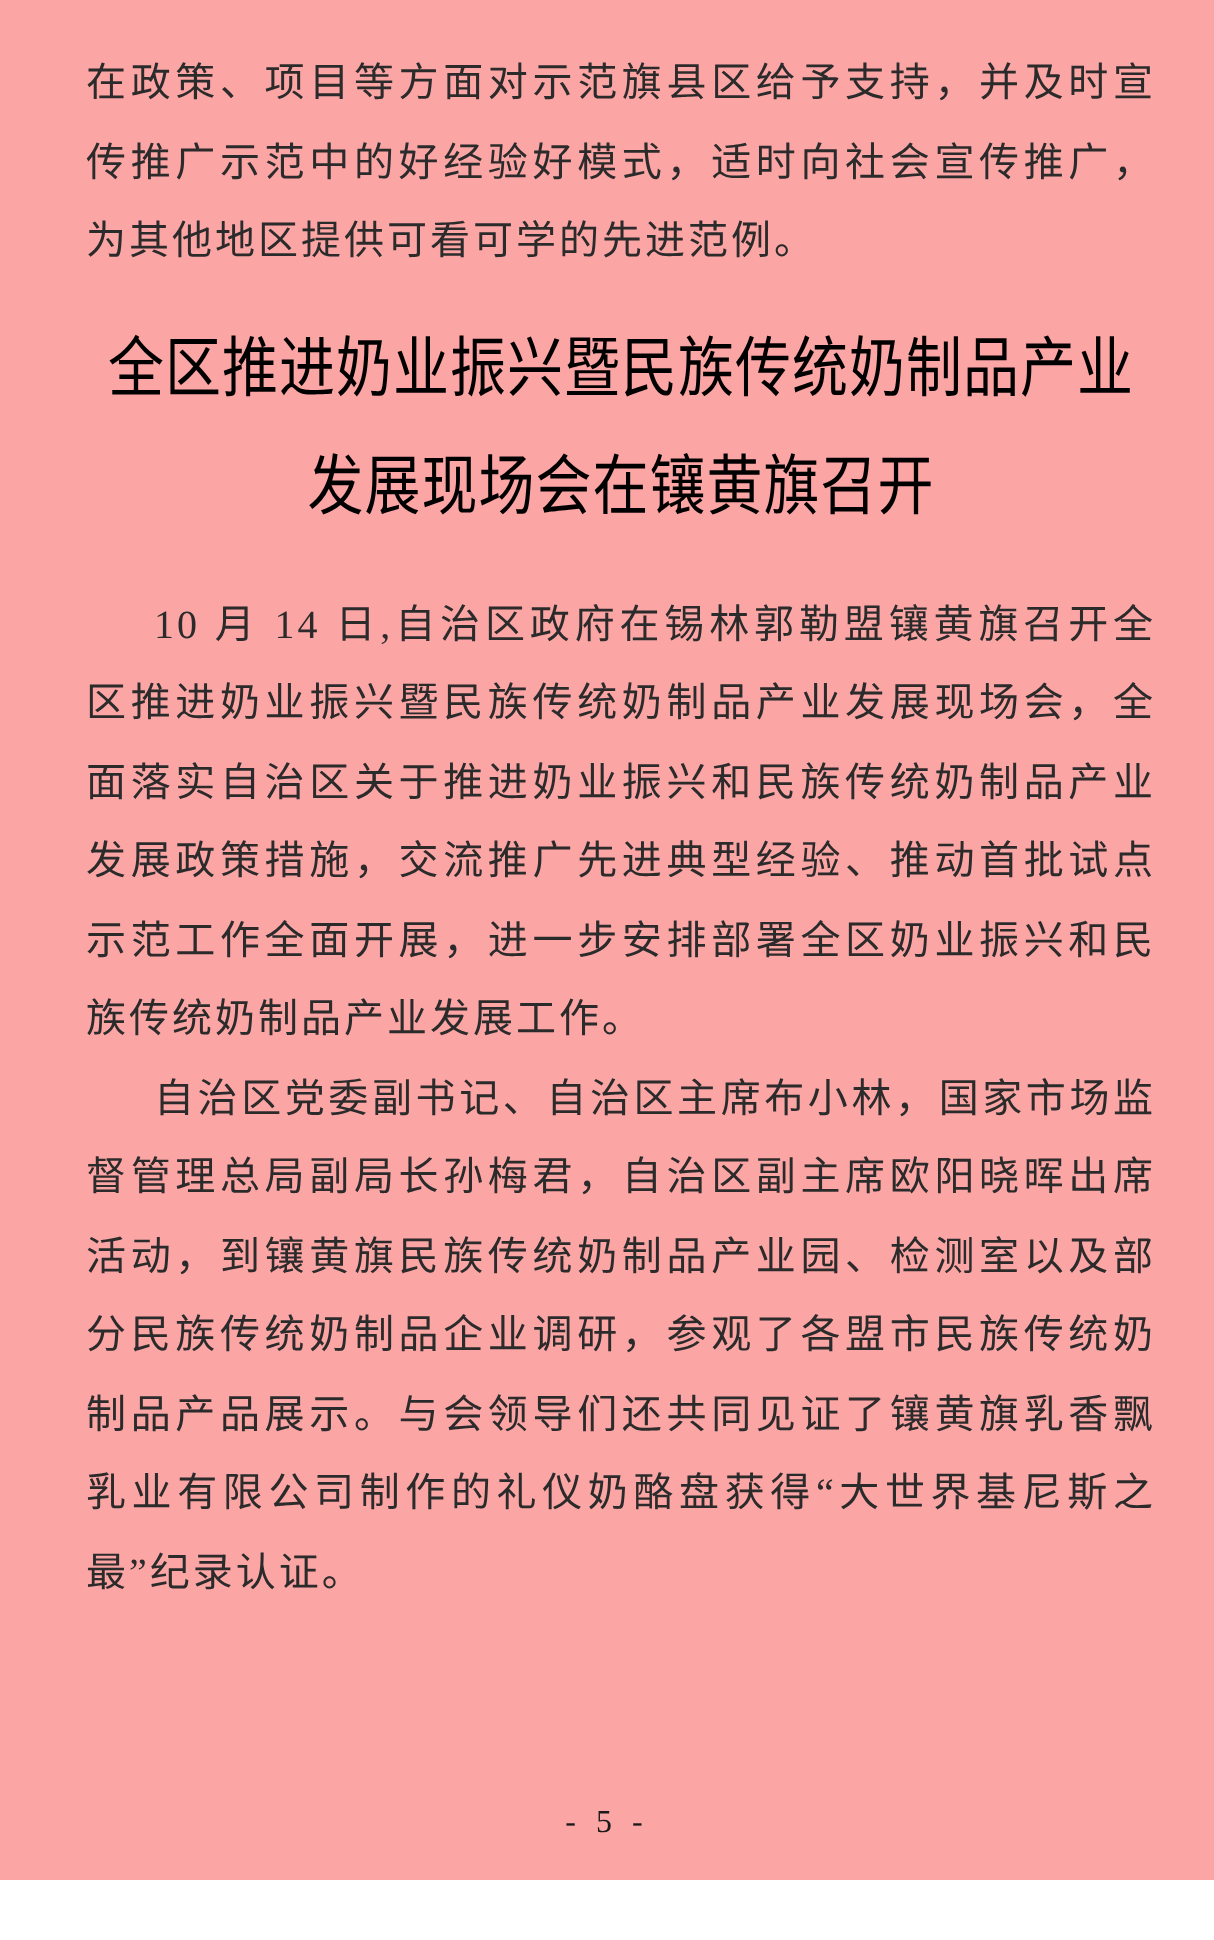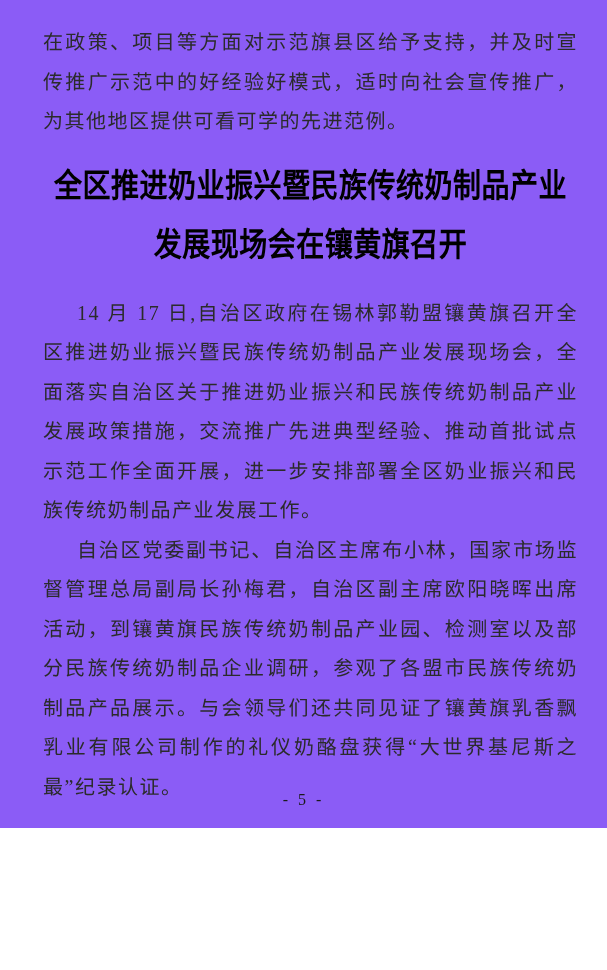--- a/index.html
+++ b/index.html
@@ -4,22 +4,22 @@
 <title>Document Page</title>
 <style>
   html, body {
     margin: 0;
     padding: 0;
     background: #ffffff;
   }
   .page {
     position: relative;
     width: 607px;
-    height: 828px;
-    background: #8b5cf6;
+    height: 940px;
+    background: #fca5a5;
     overflow: hidden;
     font-family: "Liberation Serif", "DejaVu Serif", serif;
   }
   .content {
     padding: 23px 29px 0 43px;
   }
   .para {
     margin: 0;
     font-size: 20px;
     line-height: 39.5px;
@@ -32,21 +32,21 @@
     text-indent: 1.7em;
   }
   .para.source {
     text-align: right;
   }
   .title {
     margin: 14px 0 20px 0;
     padding: 0;
     text-align: center;
     font-size: 28px;
-    font-weight: bold;
+    font-weight: normal;
     color: #000000;
     letter-spacing: 0.5px;
     line-height: 59px;
   }
   .title-line {
     display: block;
     transform: scaleY(1.18);
     transform-origin: 50% 50%;
   }
   .footer {
@@ -68,20 +68,20 @@
   <div class="content">
 
     <p class="para">在政策、项目等方面对示范旗县区给予支持，并及时宣传推广示范中的好经验好模式，适时向社会宣传推广，为其他地区提供可看可学的先进范例。</p>
 
 
     <h1 class="title">
       <span class="title-line">全区推进奶业振兴暨民族传统奶制品产业</span>
       <span class="title-line">发展现场会在镶黄旗召开</span>
     </h1>
 
-    <p class="para indent">14 月 17 日,自治区政府在锡林郭勒盟镶黄旗召开全区推进奶业振兴暨民族传统奶制品产业发展现场会，全面落实自治区关于推进奶业振兴和民族传统奶制品产业发展政策措施，交流推广先进典型经验、推动首批试点示范工作全面开展，进一步安排部署全区奶业振兴和民族传统奶制品产业发展工作。</p>
+    <p class="para indent">10 月 14 日,自治区政府在锡林郭勒盟镶黄旗召开全区推进奶业振兴暨民族传统奶制品产业发展现场会，全面落实自治区关于推进奶业振兴和民族传统奶制品产业发展政策措施，交流推广先进典型经验、推动首批试点示范工作全面开展，进一步安排部署全区奶业振兴和民族传统奶制品产业发展工作。</p>
 
     <p class="para indent">自治区党委副书记、自治区主席布小林，国家市场监督管理总局副局长孙梅君，自治区副主席欧阳晓晖出席活动，到镶黄旗民族传统奶制品产业园、检测室以及部分民族传统奶制品企业调研，参观了各盟市民族传统奶制品产品展示。与会领导们还共同见证了镶黄旗乳香飘乳业有限公司制作的礼仪奶酪盘获得“大世界基尼斯之最”纪录认证。</p>
 
   </div>
 
   <div class="footer">- 5 -</div>
 </div>
 
 </body></html>

